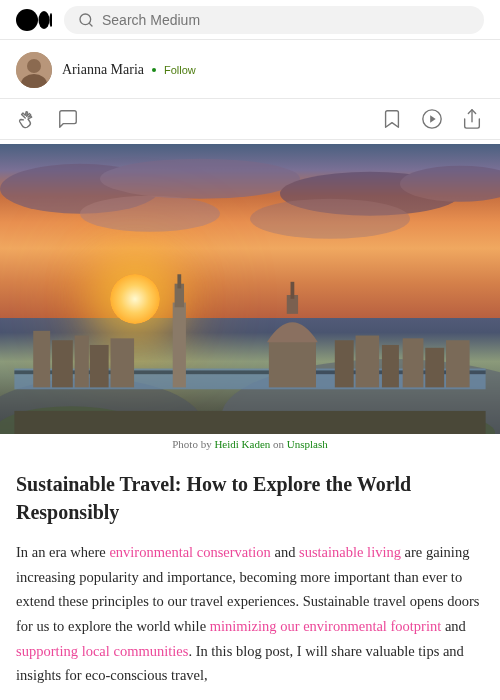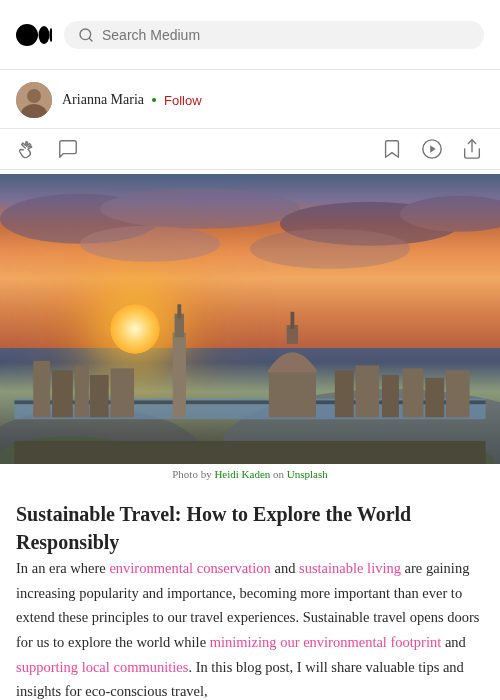--- a/index.html
+++ b/index.html
@@ -12,21 +12,21 @@
       font-size: 14px;
       color: #242424;
     }
 
     
     .header {
       display: flex;
       align-items: center;
       padding: 8px 16px;
       border-bottom: 1px solid #e8e8e8;
-      height: 70px;
+      height: 40px;
       gap: 12px;
     }
 
     .search-bar {
       display: flex;
       align-items: center;
       background: #f2f2f2;
       border-radius: 20px;
       padding: 6px 14px;
       gap: 8px;
@@ -89,22 +89,22 @@
     }
 
     .follow-dot {
       width: 4px;
       height: 4px;
       border-radius: 50%;
       background: #1a8917;
     }
 
     .follow-btn {
-      font-size: 13px;
-      color: #b91c1c;
+      font-size: 11px;
+      color: #4d7c0f;
       background: none;
       border: none;
       cursor: pointer;
       padding: 0;
       font-weight: 400;
     }
 
     .author-details {
       font-size: 12px;
       color: #757575;
@@ -215,20 +215,21 @@
     
     .article-content {
       padding: 12px 16px;
     }
 
     .article-title {
       font-size: 20px;
       font-weight: 700;
       color: #242424;
       line-height: 1.4;
+      margin-bottom: 14px;
       font-family: Georgia, serif;
     }
 
     .article-body {
       font-size: 14.5px;
       line-height: 1.7;
       color: #292929;
       font-family: Georgia, serif;
     }
 

